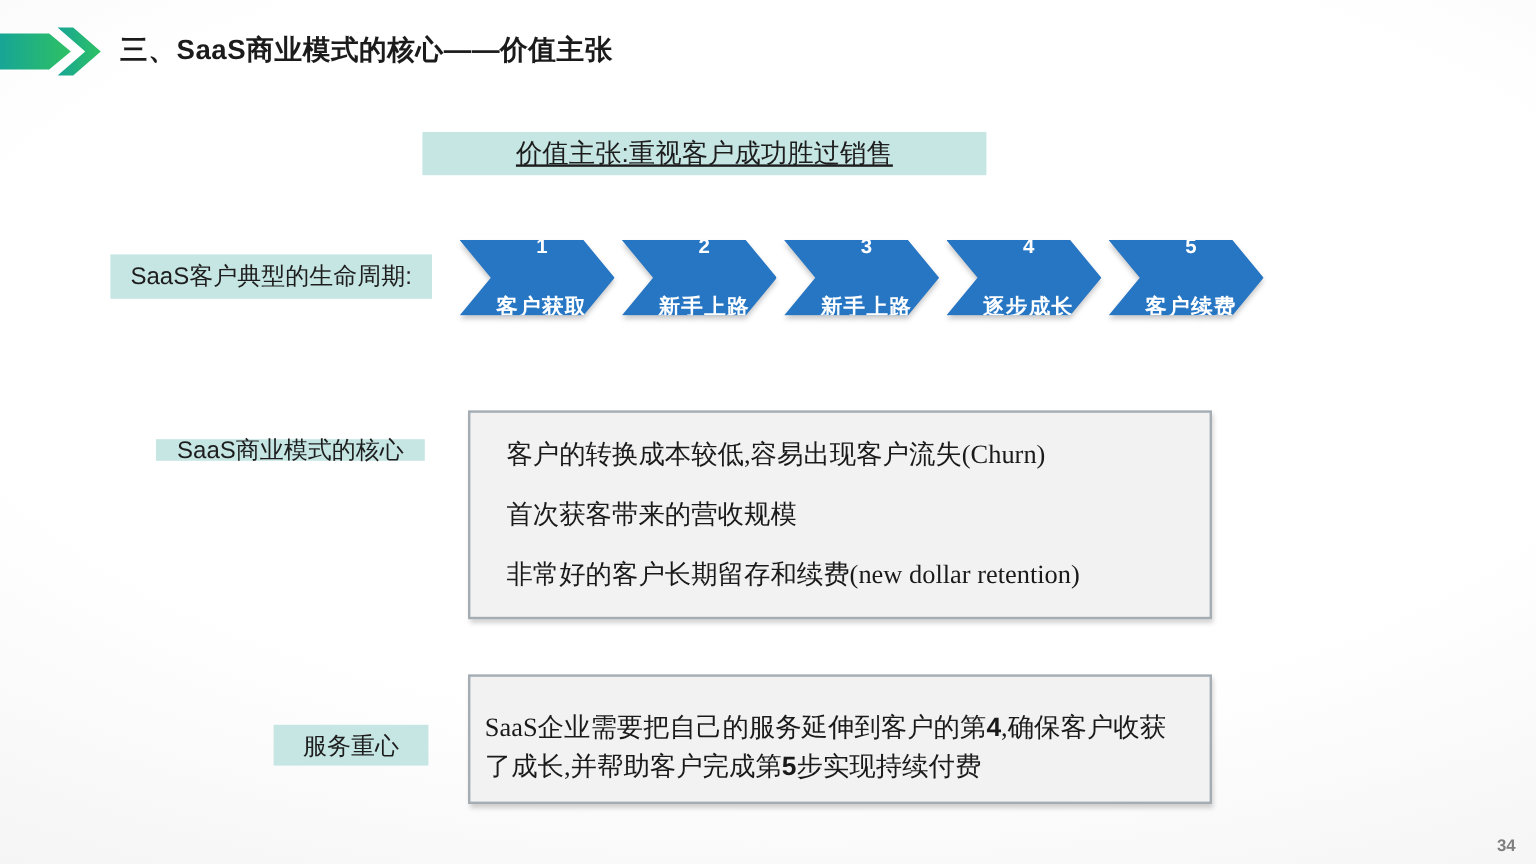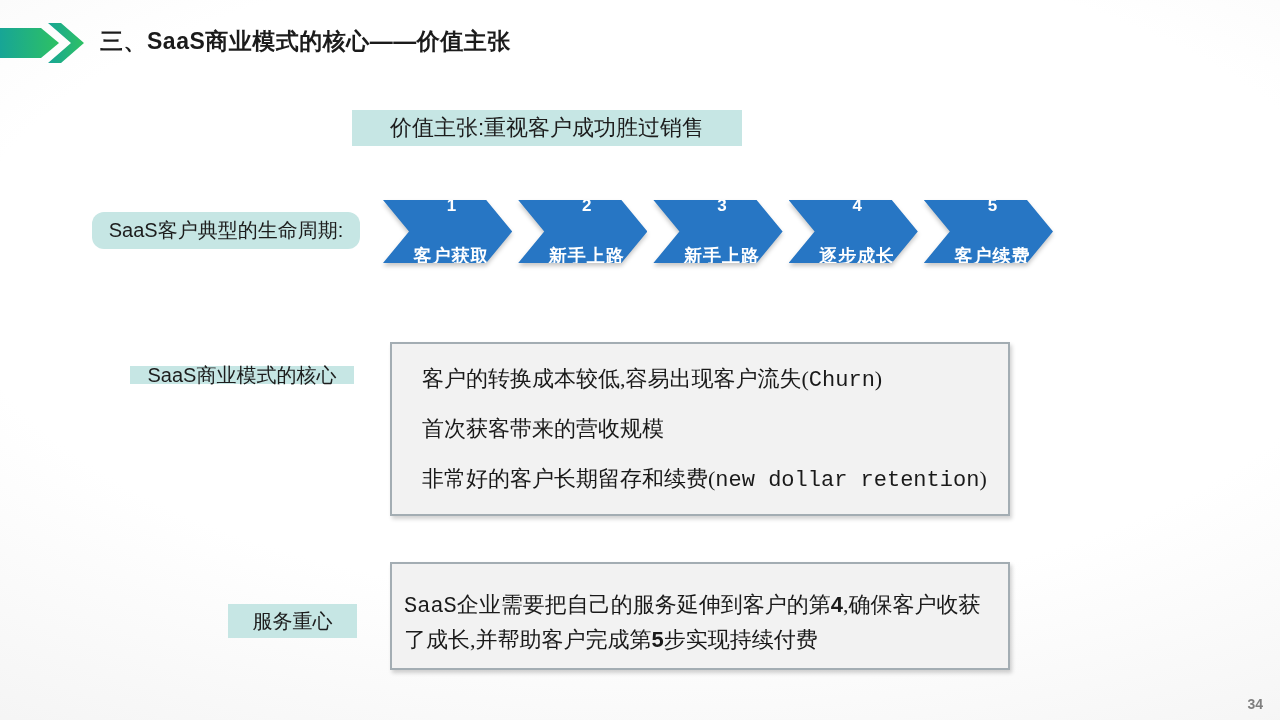--- a/index.html
+++ b/index.html
@@ -14,22 +14,22 @@
   .deco{position:absolute;left:0;top:19px;width:90px;height:48px;}
   .title{
     position:absolute;left:100px;top:26px;
     font-size:23px;font-weight:700;color:#1b1b1b;letter-spacing:.5px;
   }
   .teal-label{
     position:absolute;background:var(--label-bg,#c6e6e4);
     display:flex;align-items:center;justify-content:center;
     color:#1d1d1d;white-space:nowrap;
   }
-  .value-box{left:352px;top:110px;width:390px;height:36px;font-size:22px;}
-  .lc-label{left:92px;top:212px;width:268px;height:37px;font-size:20px;border-radius:12px;}
+  .value-box{left:352px;top:110px;width:470px;height:36px;font-size:22px;text-decoration:underline;}
+  .lc-label{left:92px;top:212px;width:268px;height:37px;font-size:20px;}
   .core-label{left:130px;top:366px;width:224px;height:18px;font-size:20px;}
   .svc-label{left:228px;top:604px;width:129px;height:34px;font-size:20px;}
   .arrows{
     position:absolute;left:383px;top:200px;width:670px;height:63px;
     display:flex;gap:6px;
     filter:drop-shadow(0 3px 2px rgba(0,0,0,.22));
   }
   .chev{
     flex:1;background:var(--arrow-blue,#2776c4);
     clip-path:polygon(26px 50%, 0 0, calc(100% - 26px) 0, 100% 50%, calc(100% - 26px) 100%, 0 100%);
@@ -50,21 +50,21 @@
   .core-box{
     top:342px;height:174px;
     display:flex;flex-direction:column;justify-content:space-around;
     padding:10px 16px 10px 30px;font-size:22px;
   }
   .svc-box{
     top:562px;height:108px;
     display:flex;align-items:center;
     padding:11px 16px 0 12px;font-size:22px;line-height:1.5;
   }
-  .latin{font-family:Liberation Mono, monospace;}
+  .latin{font-family:Liberation Serif, serif;}
   .latin-b{font-family:"Liberation Sans","DejaVu Sans",sans-serif;font-weight:700;}
   .page-num{
     position:absolute;right:17px;bottom:8px;
     font-size:14px;font-weight:700;color:#7f7f7f;
   }
 </style>
 </head>
 <body>
 
 <div class="slide">

